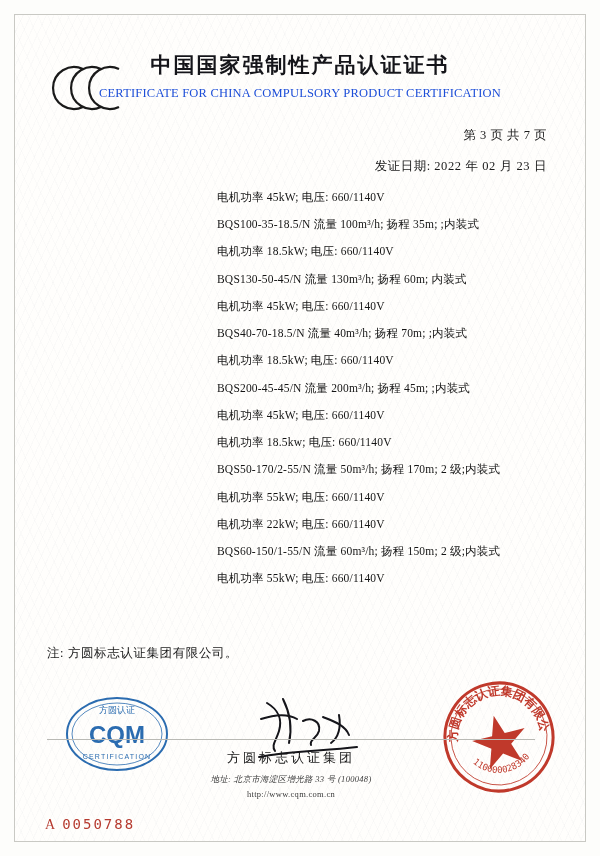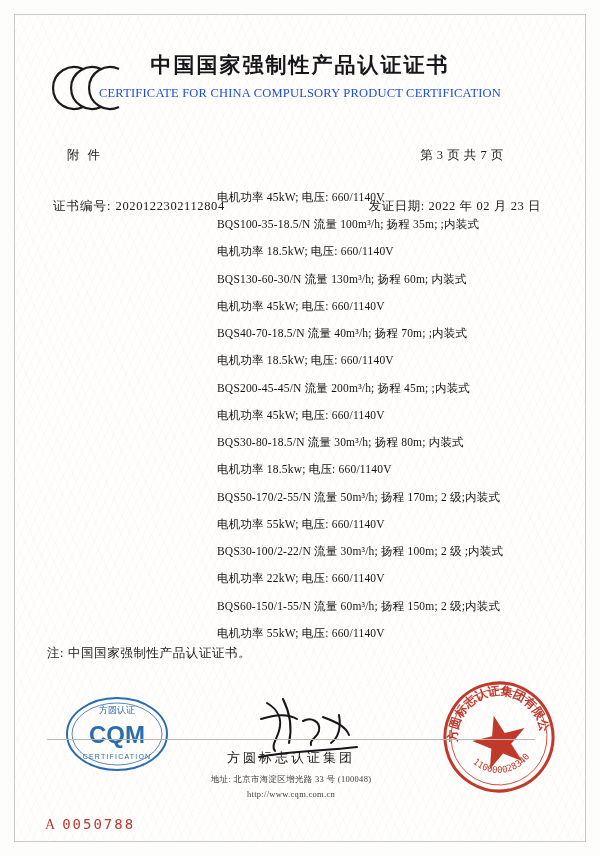--- a/index.html
+++ b/index.html
@@ -89,24 +89,23 @@
   .meta-left {
     width: 250px;
     letter-spacing: 1px;
   }
   .meta-left.attach {
     letter-spacing: 8px;
     padding-left: 14px;
   }
   .meta-right {
     flex: 1;
-    text-align: center;
+    text-align: right;
     padding-left: 60px;
     letter-spacing: 0.5px;
-    margin-top: 20px;
   }
   .mono-val {
     font-family: "Liberation Serif", serif;
     letter-spacing: 0.6px;
   }
 
   
   .body-lines {
     position: absolute;
     left: 190px;
@@ -171,20 +170,21 @@
     font-size: 13px;
     letter-spacing: 3px;
     color: #1a1a1a;
     font-weight: normal;
   }
   .footer-addr {
     margin-top: 7px;
     font-size: 8.5px;
     color: #3a3a3a;
     letter-spacing: 0.3px;
+    font-style: italic;
   }
   .footer-url {
     margin-top: 3px;
     font-size: 8.5px;
     color: #3a3a3a;
     letter-spacing: 0.3px;
   }
 
   .serial {
     position: absolute;
@@ -218,56 +218,49 @@
       </svg>
     </div>
 
     <div class="header">
       <div class="title-cn">中国国家强制性产品认证证书</div>
       <div class="title-en">CERTIFICATE FOR CHINA COMPULSORY PRODUCT CERTIFICATION</div>
     </div>
 
     <div class="meta">
       <div class="meta-row">
-        <div class="meta-left attach">附件</div>
         <div class="meta-right">第 3 页 共 7 页</div>
       </div>
       <div class="meta-row">
-        <div class="meta-left">
-          <span>证书编号:</span>
-          <span class="mono-val">2020122302112804</span>
-        </div>
         <div class="meta-right">
           <span>发证日期:</span>
           <span class="mono-val">2022 年 02 月 23 日</span>
         </div>
       </div>
     </div>
 
     <div class="body-lines">
       <div class="bline">电机功率 45kW;  电压:  660/1140V</div>
       <div class="bline">BQS100-35-18.5/N 流量 100m³/h;  扬程 35m;  ;内装式</div>
       <div class="bline">电机功率 18.5kW;  电压:  660/1140V</div>
-      <div class="bline">BQS130-60-30/N   流量 130m³/h;  扬程 60m;  内装式</div>
+      <div class="bline">BQS130-50-45/N   流量 130m³/h;  扬程 60m;  内装式</div>
       <div class="bline">电机功率 45kW;  电压:  660/1140V</div>
       <div class="bline">BQS40-70-18.5/N   流量 40m³/h;  扬程 70m;  ;内装式</div>
       <div class="bline">电机功率 18.5kW;  电压:  660/1140V</div>
       <div class="bline">BQS200-45-45/N    流量 200m³/h;  扬程 45m;  ;内装式</div>
       <div class="bline">电机功率 45kW;  电压:  660/1140V</div>
-      <div class="bline">BQS30-80-18.5/N   流量 30m³/h;  扬程 80m;  内装式</div>
       <div class="bline">电机功率 18.5kw;  电压:  660/1140V</div>
       <div class="bline">BQS50-170/2-55/N   流量 50m³/h;  扬程 170m;  2 级;内装式</div>
       <div class="bline">电机功率 55kW;  电压:  660/1140V</div>
-      <div class="bline">BQS30-100/2-22/N   流量 30m³/h;  扬程 100m;  2 级 ;内装式</div>
       <div class="bline">电机功率 22kW;  电压:  660/1140V</div>
       <div class="bline">BQS60-150/1-55/N  流量 60m³/h;  扬程 150m;  2 级;内装式</div>
       <div class="bline">电机功率 55kW;  电压:  660/1140V</div>
     </div>
 
-    <div class="note">注:  中国国家强制性产品认证证书。</div>
+    <div class="note">注:  方圆标志认证集团有限公司。</div>
 
     <div class="cqm-logo">
       <svg viewBox="0 0 108 82" width="108" height="82" aria-hidden="true">
         <ellipse cx="54" cy="41" rx="50" ry="36" fill="none" stroke="#2b6cb0" stroke-width="2"></ellipse>
         <ellipse cx="54" cy="41" rx="45" ry="31" fill="none" stroke="#2b6cb0" stroke-width="0.8"></ellipse>
         <text x="54" y="20" text-anchor="middle" font-size="9" fill="#2b6cb0" font-family="DejaVu Sans, sans-serif">方圆认证</text>
         <text x="54" y="50" text-anchor="middle" font-size="24" font-weight="bold" fill="#2b6cb0" font-family="Liberation Sans, sans-serif">CQM</text>
         <text x="54" y="66" text-anchor="middle" font-size="7" fill="#2b6cb0" letter-spacing="1.2" font-family="Liberation Sans, sans-serif">CERTIFICATION</text>
       </svg>
     </div>

